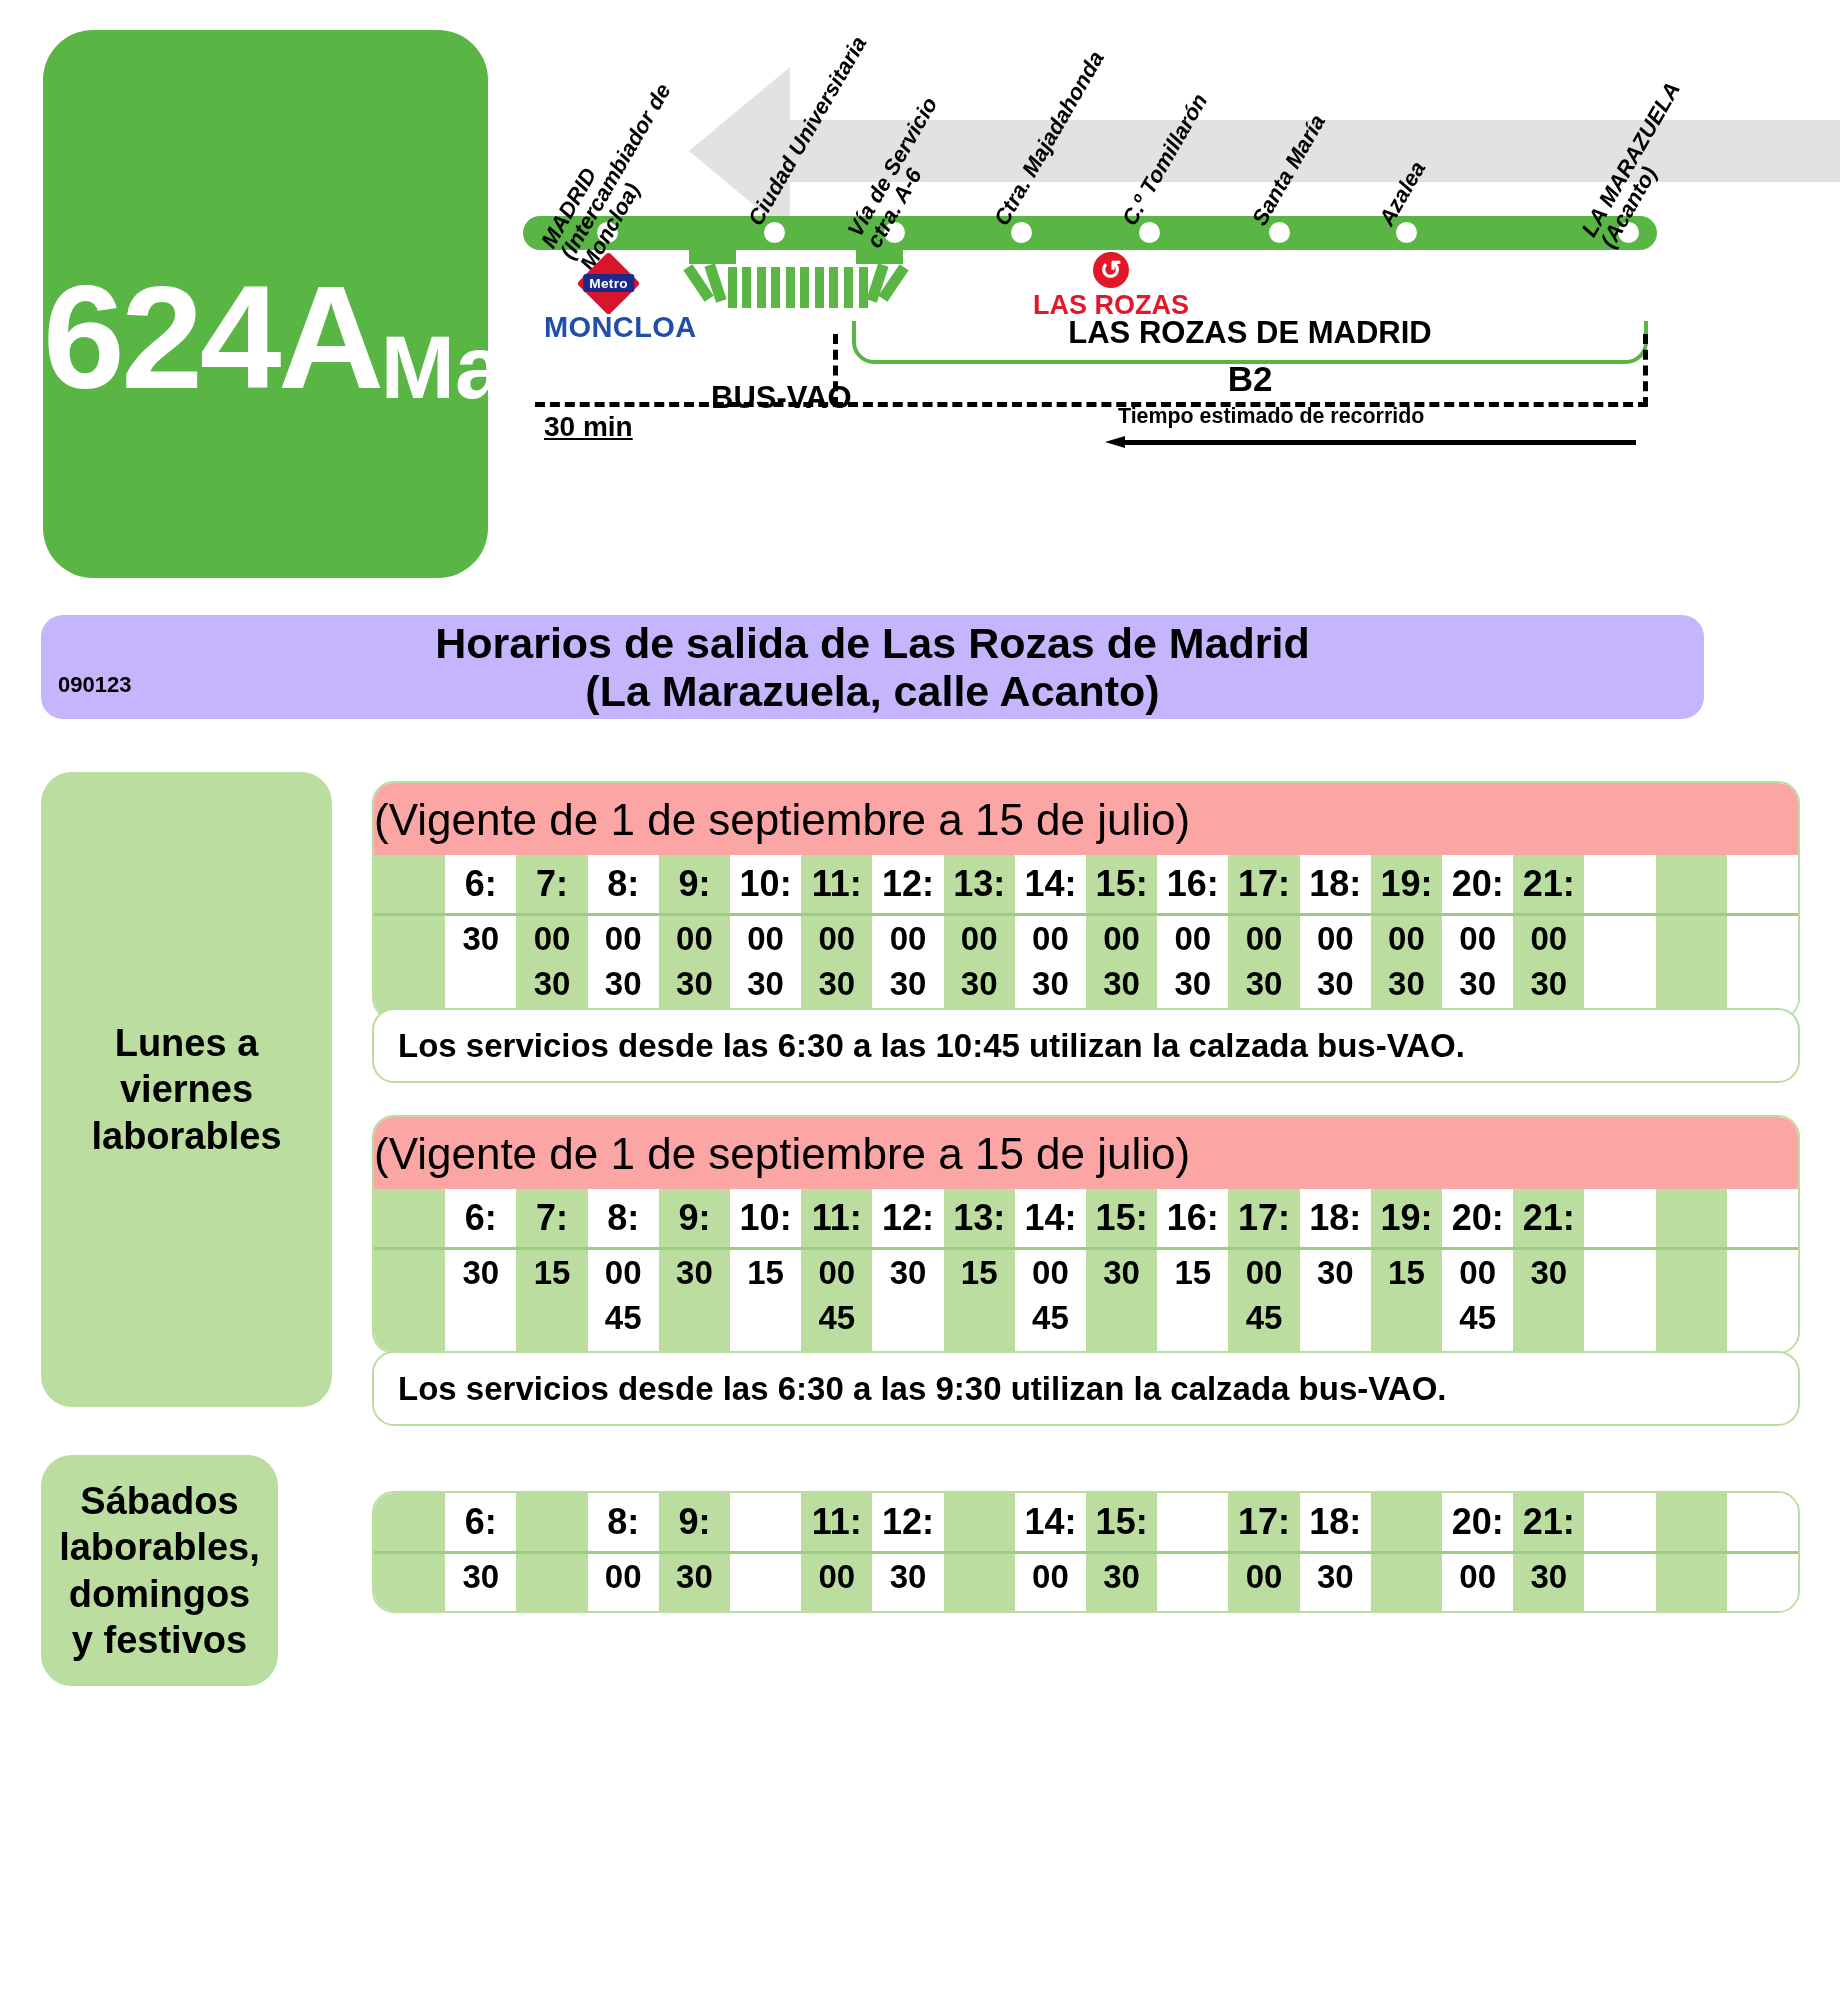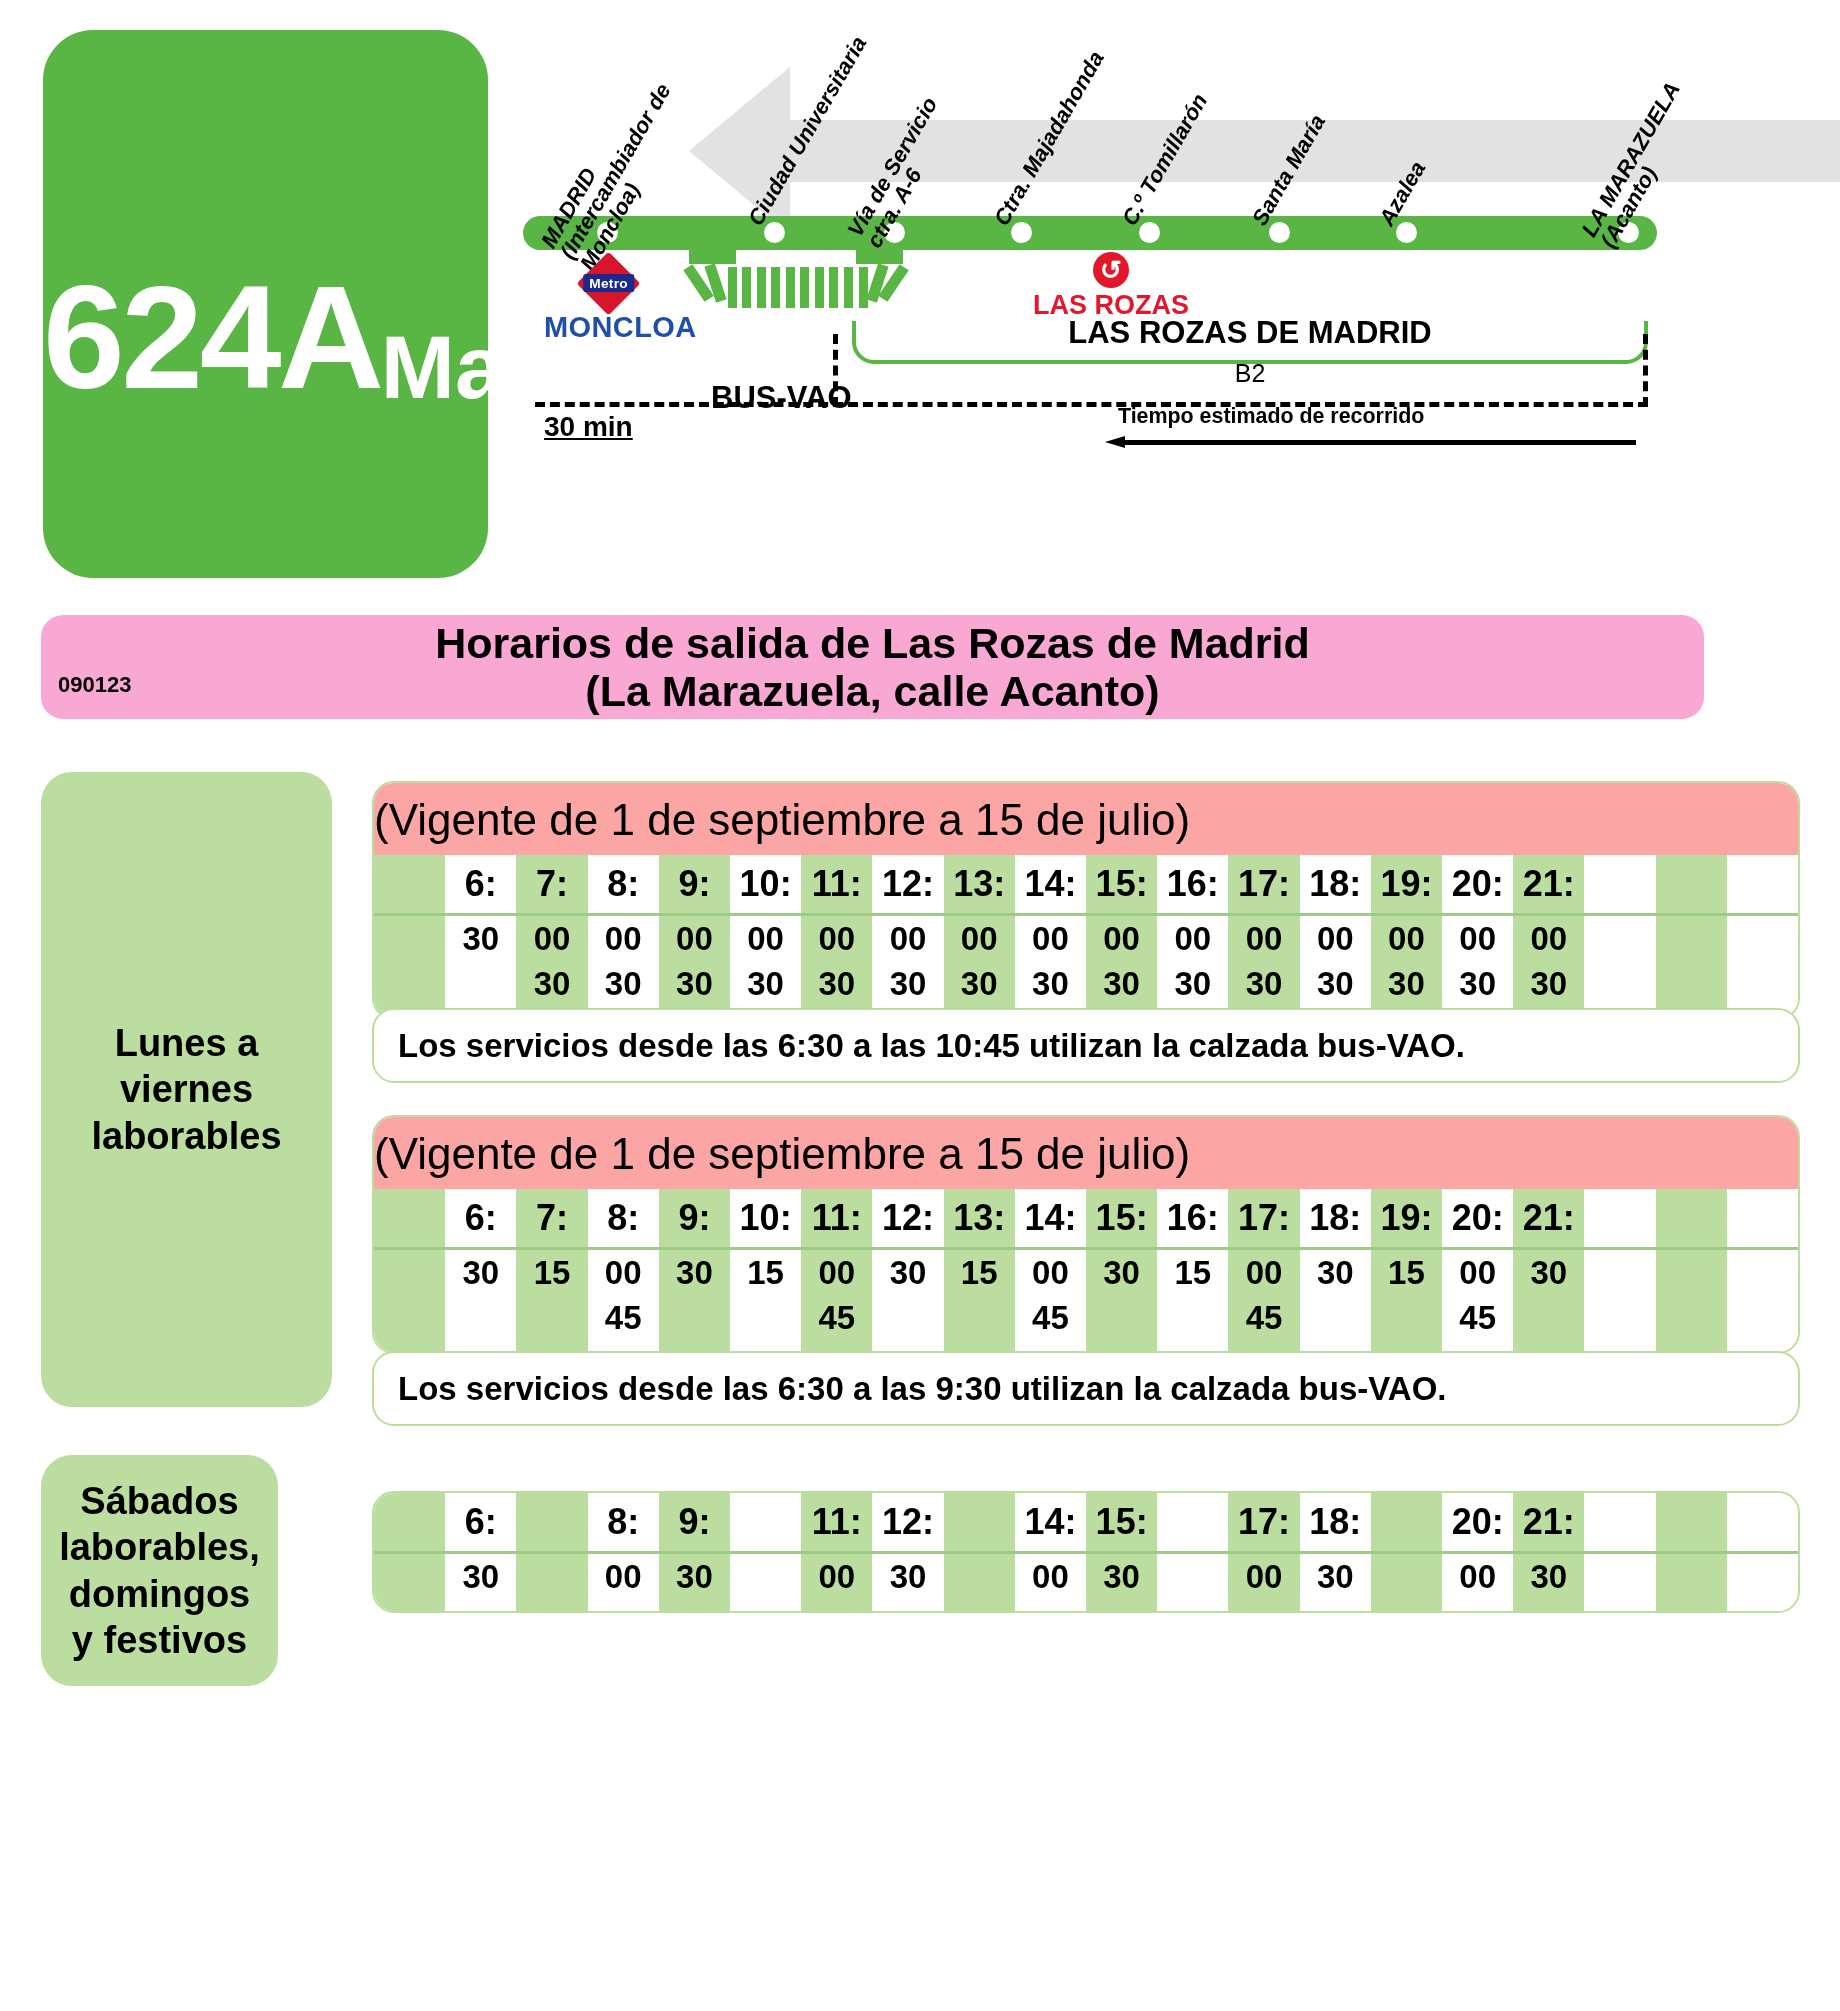--- a/index.html
+++ b/index.html
@@ -115,21 +115,21 @@
     position: absolute; left: 338px; top: 304px; width: 796px; height: 43px;
     border: 4.3px solid #59b544; border-top: none; border-radius: 0 0 22px 22px;
     border-bottom-width: 4.3px;
   }
   .muni-label {
     position: absolute; left: 338px; top: 298px; width: 796px; text-align: center;
     font-size: 31px; font-weight: bold; color: #000;
   }
   .b2-label {
     position: absolute; left: 338px; top: 342px; width: 796px; text-align: center;
-    font-size: 25px; font-weight: normal; color: #000;
+    font-size: 35px; font-weight: bold; color: #000;
   }
 
   
   .time-bracket {
     position: absolute; left: 21.4px; top: 317px; width: 1113px; height: 73px;
     border-bottom: 5.1px dashed #000;
   }
   .dash-v1 {
     position: absolute; left: 319px; top: 317px; height: 73px;
     border-left: 5.1px dashed #000;
@@ -148,21 +148,21 @@
     position: absolute; left: 0; top: 0;
     width: 0; height: 0;
     border-top: 6.8px solid transparent; border-bottom: 6.8px solid transparent;
     border-right: 20.5px solid #000;
   }
 
   
   .title-bar {
     position: absolute; left: 41px; top: 615px;
     width: 1663px; height: 104px;
-    background: #f9a8d4; border-radius: 22px;
+    background: #c4b5fd; border-radius: 22px;
     display: flex; align-items: center; justify-content: center;
   }
   .title-inner { text-align: center; }
   .title-l1, .title-l2 { font-size: 43px; font-weight: bold; color: #000; line-height: 1.12; }
   .title-code {
     position: absolute; left: 58px; top: 672px;
     font-size: 22px; font-weight: bold; color: #000;
   }
 
   

